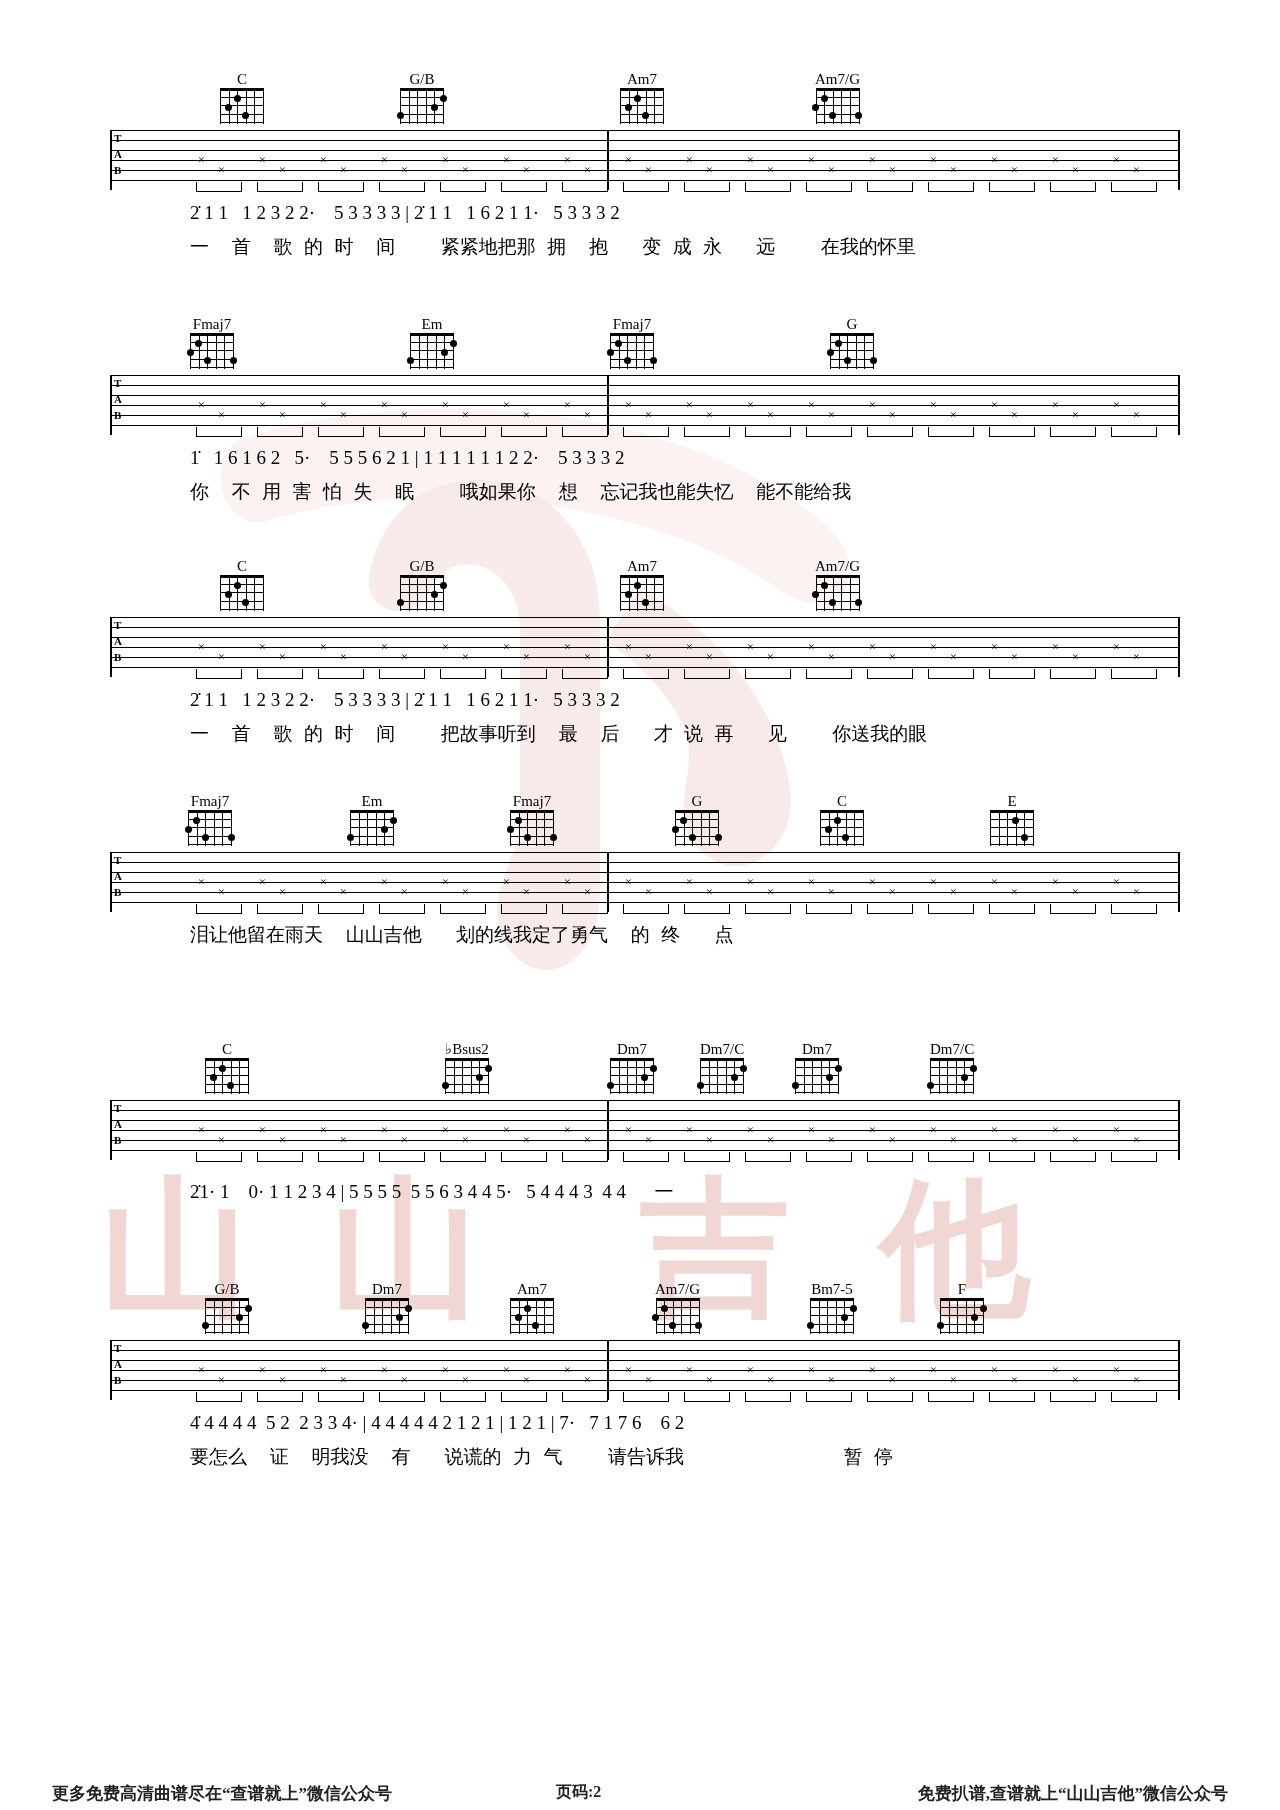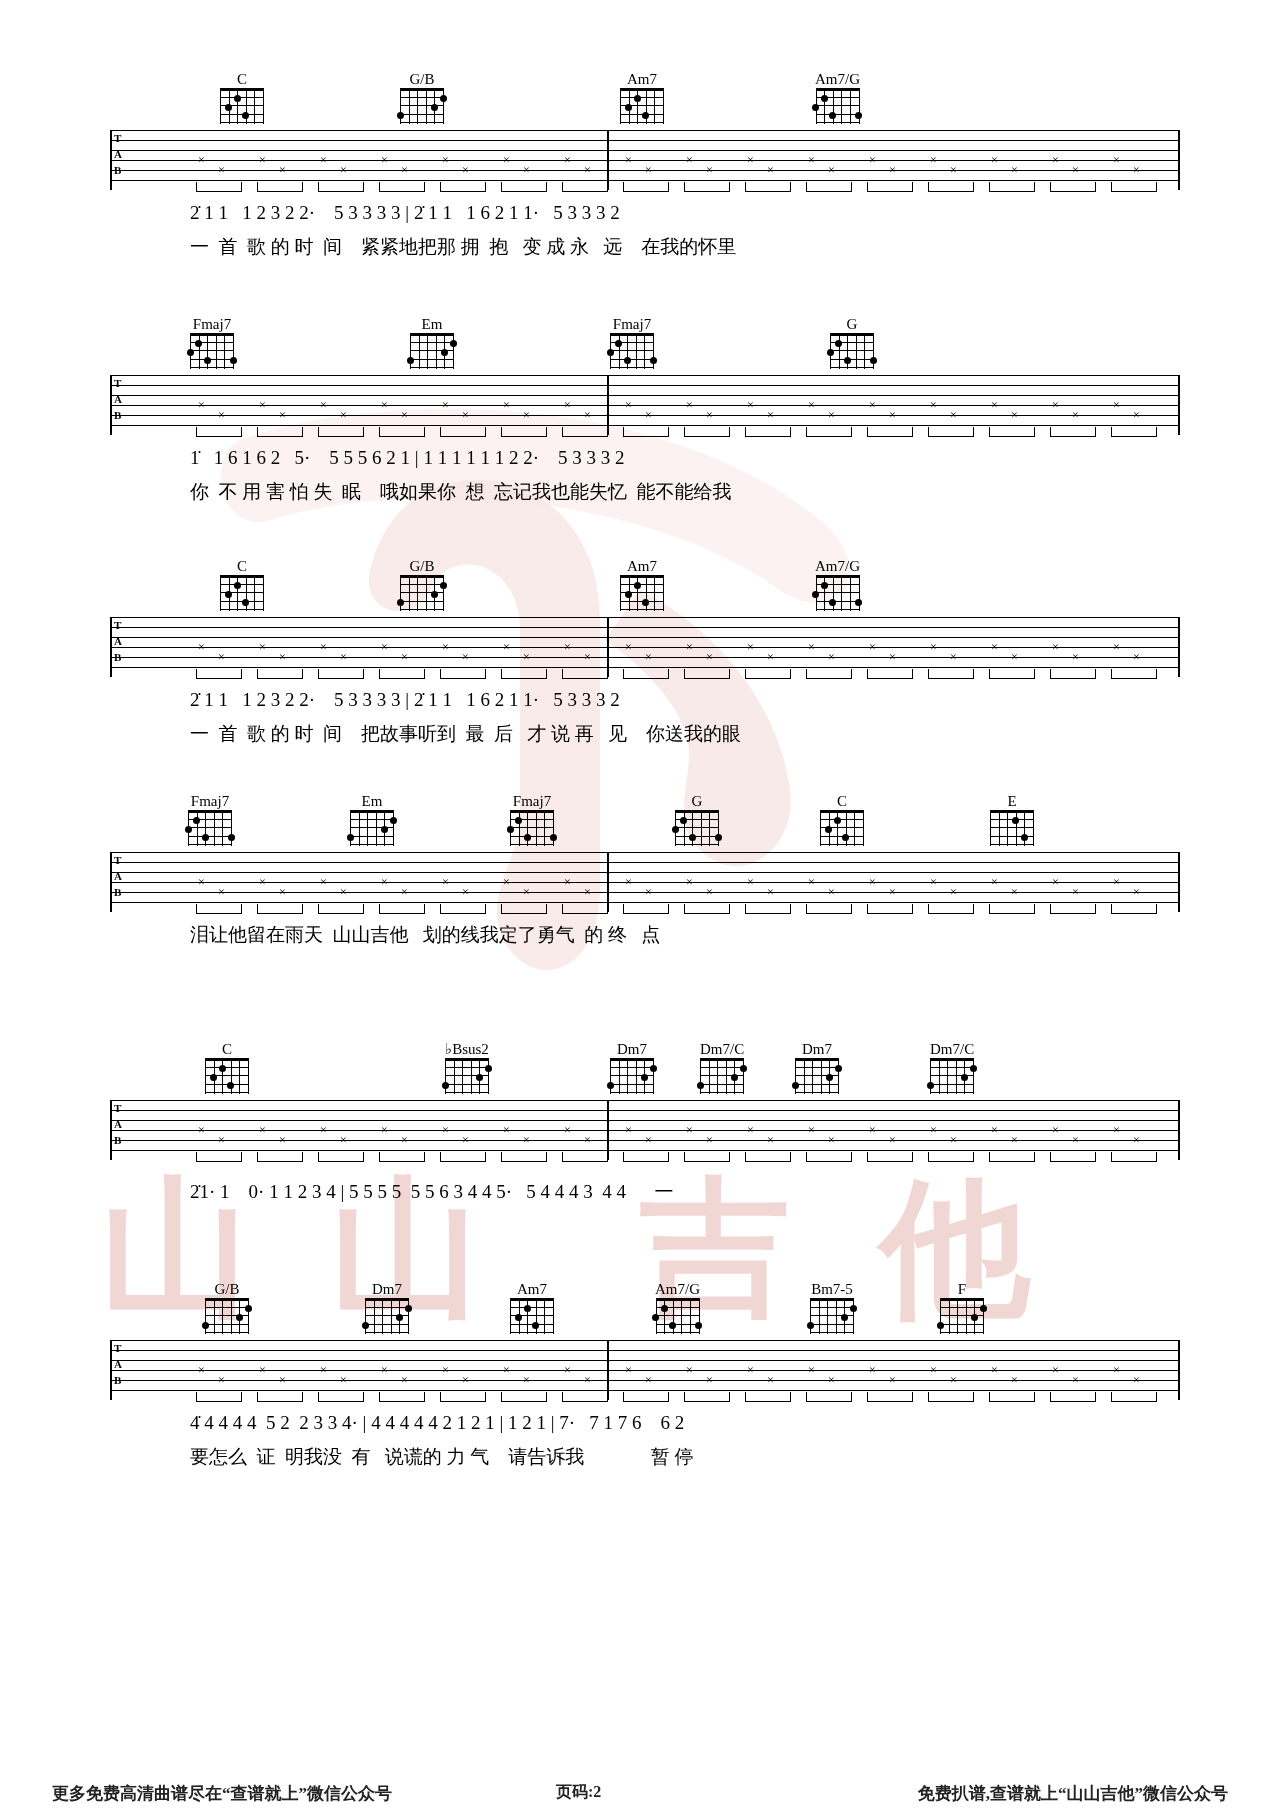--- a/index.html
+++ b/index.html
@@ -31,21 +31,21 @@
   .tab .line{position:absolute;left:0;width:100%;height:1px;background:#000;}
   .tab .bar{position:absolute;width:1.5px;background:#000;top:0;height:60px;}
   .tab .tabletter{position:absolute;left:4px;font-family:"Liberation Serif",serif;font-size:11px;font-weight:bold;line-height:10px;}
   .x{position:absolute;font-family:"Liberation Serif",serif;font-size:12px;line-height:12px;color:#000;}
   .beam{position:absolute;border-left:1.2px solid #000;border-right:1.2px solid #000;border-bottom:1.2px solid #000;height:9px;}
 
   
   .melody{position:relative;height:34px;}
   .mel{position:absolute;font-family:"Liberation Serif",serif;font-size:19px;color:#000;white-space:pre;}
   .lyrics{position:relative;height:30px;}
-  .ly{position:absolute;font-family:Liberation Serif, serif;font-size:19px;color:#000;white-space:pre;}
+  .ly{position:absolute;font-family:Liberation Mono, monospace;font-size:19px;color:#000;white-space:pre;}
 
   
   .footer{position:absolute;left:0;bottom:28px;width:1280px;z-index:3;}
   .footer .fl{position:absolute;left:52px;font-family:"Liberation Serif",serif;font-size:17px;font-weight:bold;color:#222;}
   .footer .fc{position:absolute;left:556px;font-family:"Liberation Serif",serif;font-size:16px;font-weight:bold;color:#222;}
   .footer .fr{position:absolute;right:52px;font-family:"Liberation Serif",serif;font-size:17px;font-weight:bold;color:#222;}
 </style>
 </head>
 <body>
 

